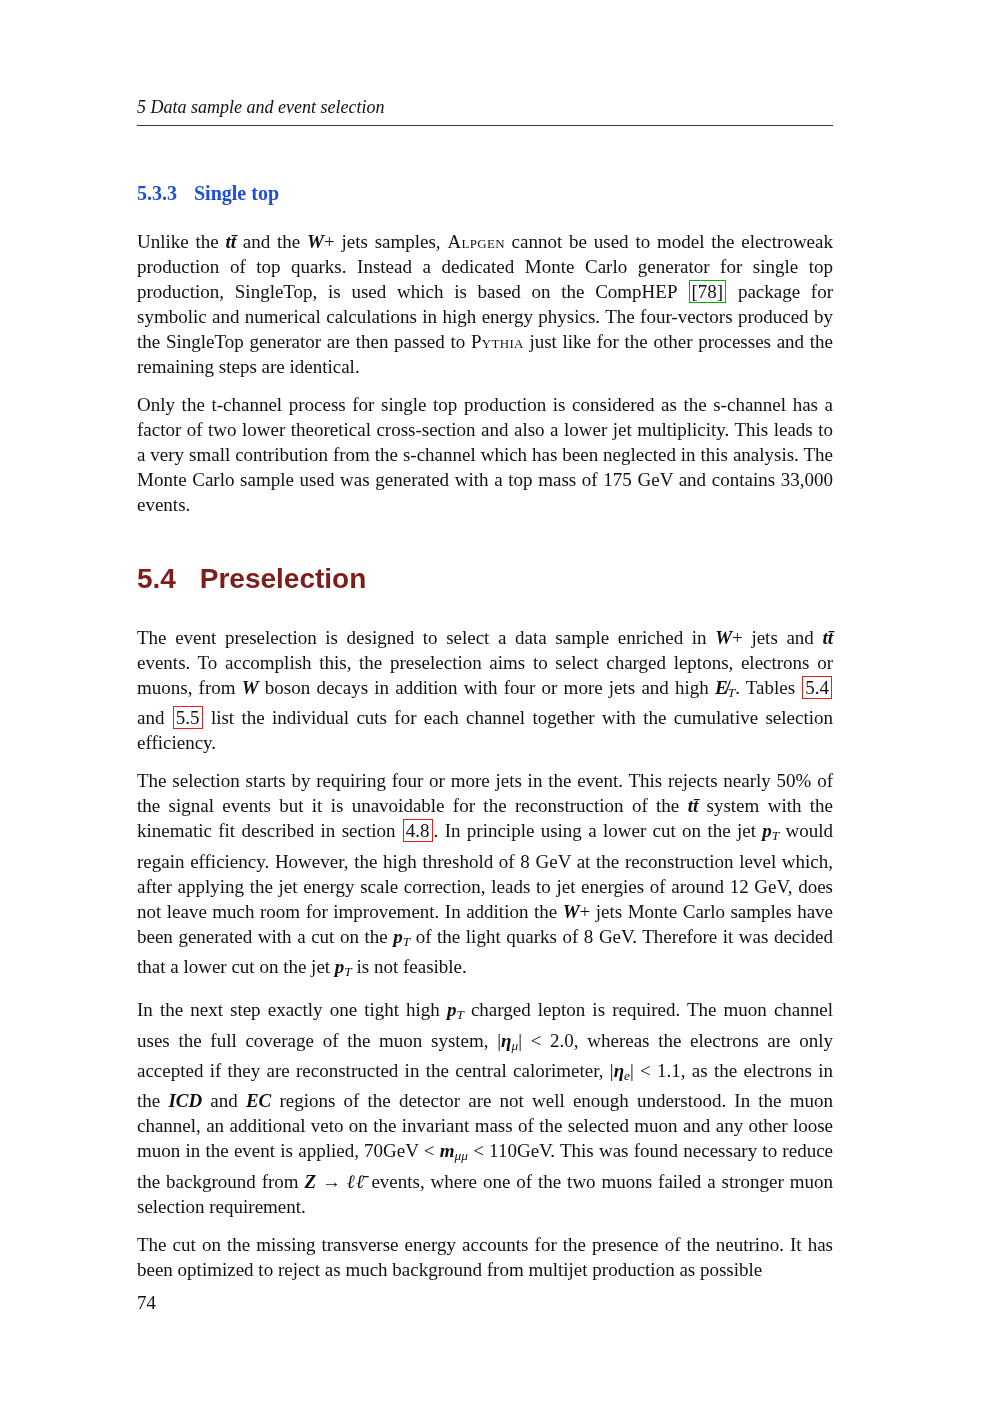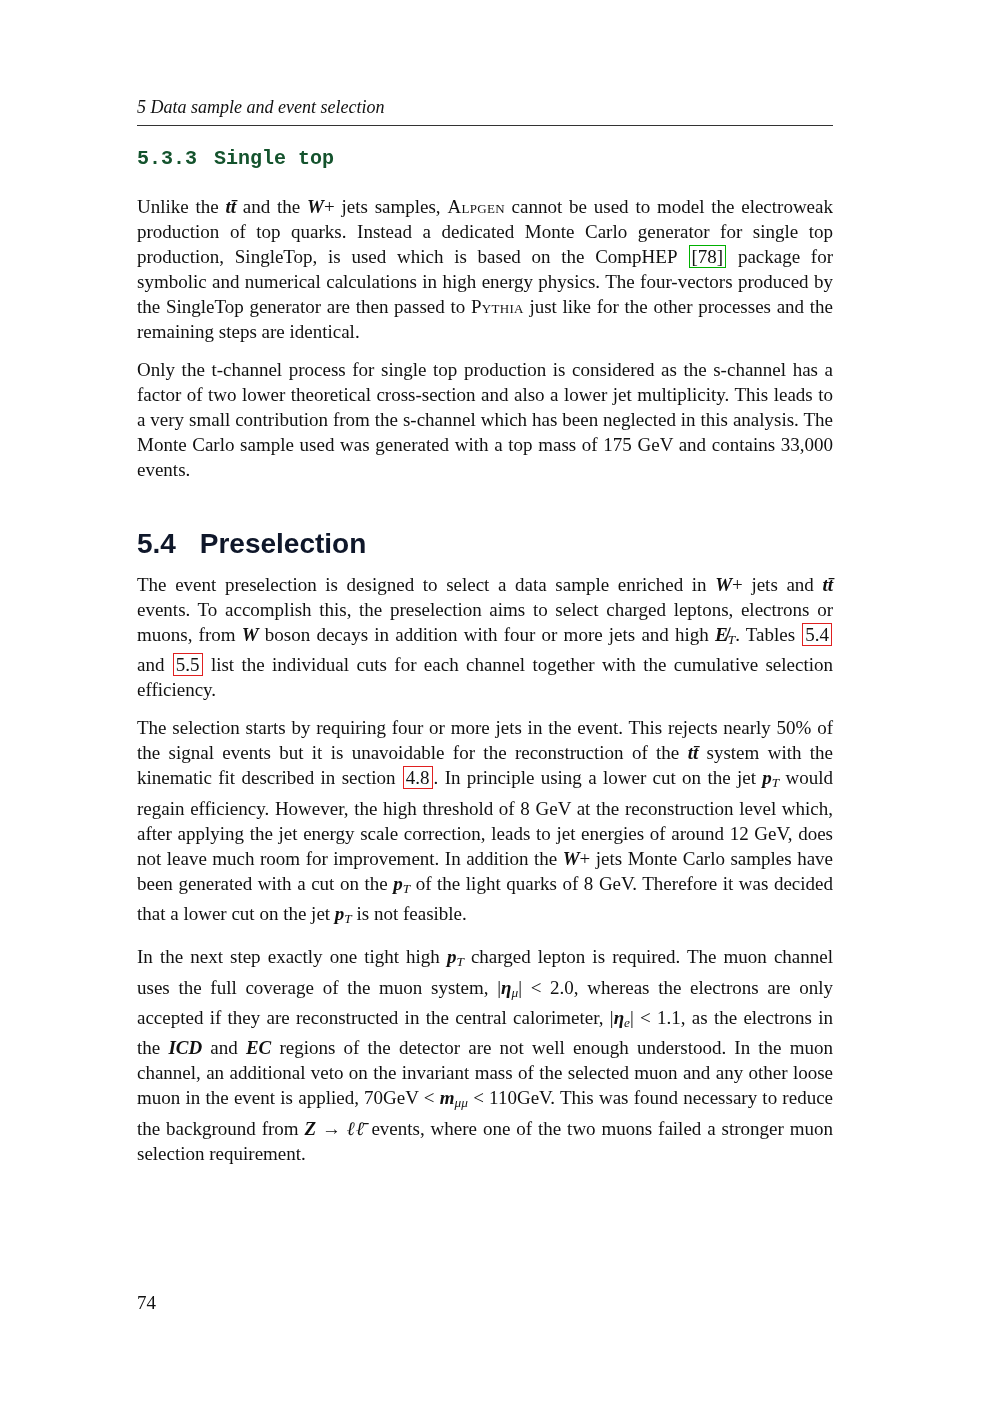--- a/index.html
+++ b/index.html
@@ -20,32 +20,32 @@
     font-size: 18px;
     line-height: 22px;
     color: #111;
   }
   .header-rule {
     border: 0;
     border-top: 1px solid #333;
     margin: 7px 0 0 0;
   }
   h3.subsection {
-    font-family: Liberation Mono, monospace;
+    font-family: Liberation Serif, serif;
     font-weight: bold;
     font-size: 20px;
-    margin: 21px 0 24px 0;
-    color: #14532d;
+    margin: 56px 0 24px 0;
+    color: #1d4ed8;
   }
   h2.section {
     font-family: "Liberation Sans", sans-serif;
     font-weight: bold;
     font-size: 28px;
-    margin: 46px 0 12px 0;
-    color: #0f172a;
+    margin: 46px 0 30px 0;
+    color: #7f1d1d;
   }
   .hgap { margin-left: 0.85em; }
   p.body-par {
     font-size: 19px;
     line-height: 25px;
     text-align: justify;
     margin: 0 0 13px 0;
   }
   .seg-n { }
   .seg-i { font-style: italic; font-weight: bold; }
@@ -88,17 +88,18 @@
     <h3 class="subsection"><span>5.3.3</span><span class="hgap">Single top</span></h3>
 
     <p class="body-par"><span class="seg-n">Unlike the </span><span class="seg-i">tt̄</span><span class="seg-n"> and the </span><span class="seg-i">W</span><span class="seg-n">+ jets samples, </span><span class="seg-sc">Alpgen</span><span class="seg-n"> cannot be used to model the electroweak production of top quarks.  Instead a dedicated Monte Carlo generator for single top production, SingleTop, is used which is based on the CompHEP </span><span class="seg-boxg">[78]</span><span class="seg-n"> package for symbolic and numerical calculations in high energy physics. The four-vectors produced by the SingleTop generator are then passed to </span><span class="seg-sc">Pythia</span><span class="seg-n"> just like for the other processes and the remaining steps are identical.</span></p>
     <p class="body-par"><span class="seg-n">Only the t-channel process for single top production is considered as the s-channel has a factor of two lower theoretical cross-section and also a lower jet multiplicity.  This leads to a very small contribution from the s-channel which has been neglected in this analysis.  The Monte Carlo sample used was generated with a top mass of 175 GeV and contains 33,000 events.</span></p>
 
     <h2 class="section"><span>5.4</span><span class="hgap">Preselection</span></h2>
 
     <p class="body-par"><span class="seg-n">The event preselection is designed to select a data sample enriched in </span><span class="seg-i">W</span><span class="seg-n">+ jets and </span><span class="seg-i">tt̄</span><span class="seg-n"> events. To accomplish this, the preselection aims to select charged leptons, electrons or muons, from </span><span class="seg-i">W</span><span class="seg-n"> boson decays in addition with four or more jets and high </span><span class="seg-i">E̸</span><span class="seg-isub">T</span><span class="seg-n">.  Tables </span><span class="seg-boxr">5.4</span><span class="seg-n"> and </span><span class="seg-boxr">5.5</span><span class="seg-n"> list the individual cuts for each channel together with the cumulative selection efficiency.</span></p>
     <p class="body-par"><span class="seg-n">The selection starts by requiring four or more jets in the event.  This rejects nearly 50% of the signal events but it is unavoidable for the reconstruction of the </span><span class="seg-i">tt̄</span><span class="seg-n"> system with the kinematic fit described in section </span><span class="seg-boxr">4.8</span><span class="seg-n">. In principle using a lower cut on the jet </span><span class="seg-i">p</span><span class="seg-isub">T</span><span class="seg-n"> would regain efficiency.  However, the high threshold of 8 GeV at the reconstruction level which, after applying the jet energy scale correction, leads to jet energies of around 12 GeV, does not leave much room for improvement.  In addition the </span><span class="seg-i">W</span><span class="seg-n">+ jets Monte Carlo samples have been generated with a cut on the </span><span class="seg-i">p</span><span class="seg-isub">T</span><span class="seg-n"> of the light quarks of 8 GeV. Therefore it was decided that a lower cut on the jet </span><span class="seg-i">p</span><span class="seg-isub">T</span><span class="seg-n"> is not feasible.</span></p>
     <p class="body-par"><span class="seg-n">In the next step exactly one tight high </span><span class="seg-i">p</span><span class="seg-isub">T</span><span class="seg-n"> charged lepton is required.  The muon channel uses the full coverage of the muon system, |</span><span class="seg-i">η</span><span class="seg-isub">μ</span><span class="seg-n">| &lt; 2.0, whereas the electrons are only accepted if they are reconstructed in the central calorimeter, |</span><span class="seg-i">η</span><span class="seg-isub">e</span><span class="seg-n">| &lt; 1.1, as the electrons in the </span><span class="seg-i">ICD</span><span class="seg-n"> and </span><span class="seg-i">EC</span><span class="seg-n"> regions of the detector are not well enough understood. In the muon channel, an additional veto on the invariant mass of the selected muon and any other loose muon in the event is applied, 70GeV &lt; </span><span class="seg-i">m</span><span class="seg-isub">μμ</span><span class="seg-n"> &lt; 110GeV.  This was found necessary to reduce the background from </span><span class="seg-i">Z</span><span class="seg-n"> → </span><span class="seg-i">ℓℓ̄</span><span class="seg-n"> events, where one of the two muons failed a stronger muon selection requirement.</span></p>
+    <p class="body-par"><span class="seg-n">The cut on the missing transverse energy accounts for the presence of the neutrino. It has been optimized to reject as much background from multijet production as possible</span></p>
 
   </div>
 
   <div class="page-number">74</div>
 </div>
 
 </body></html>

